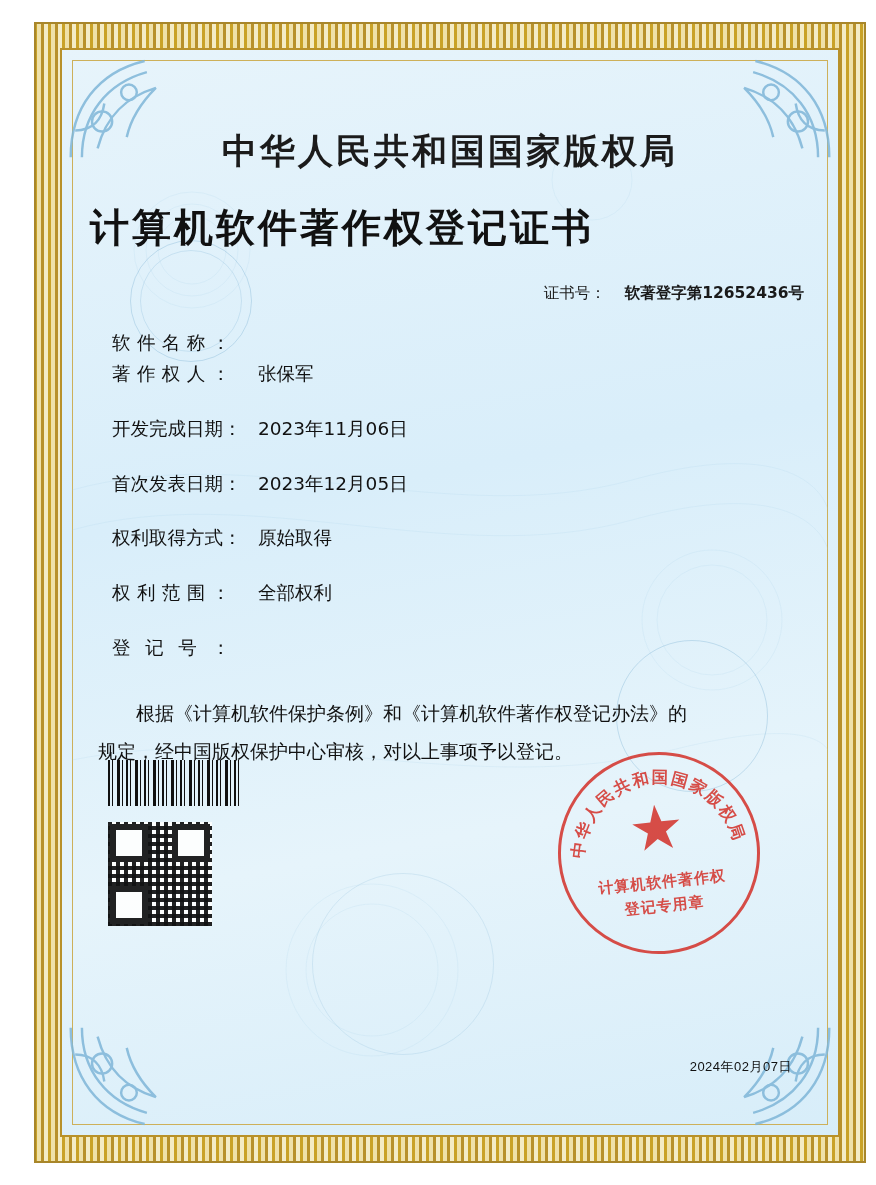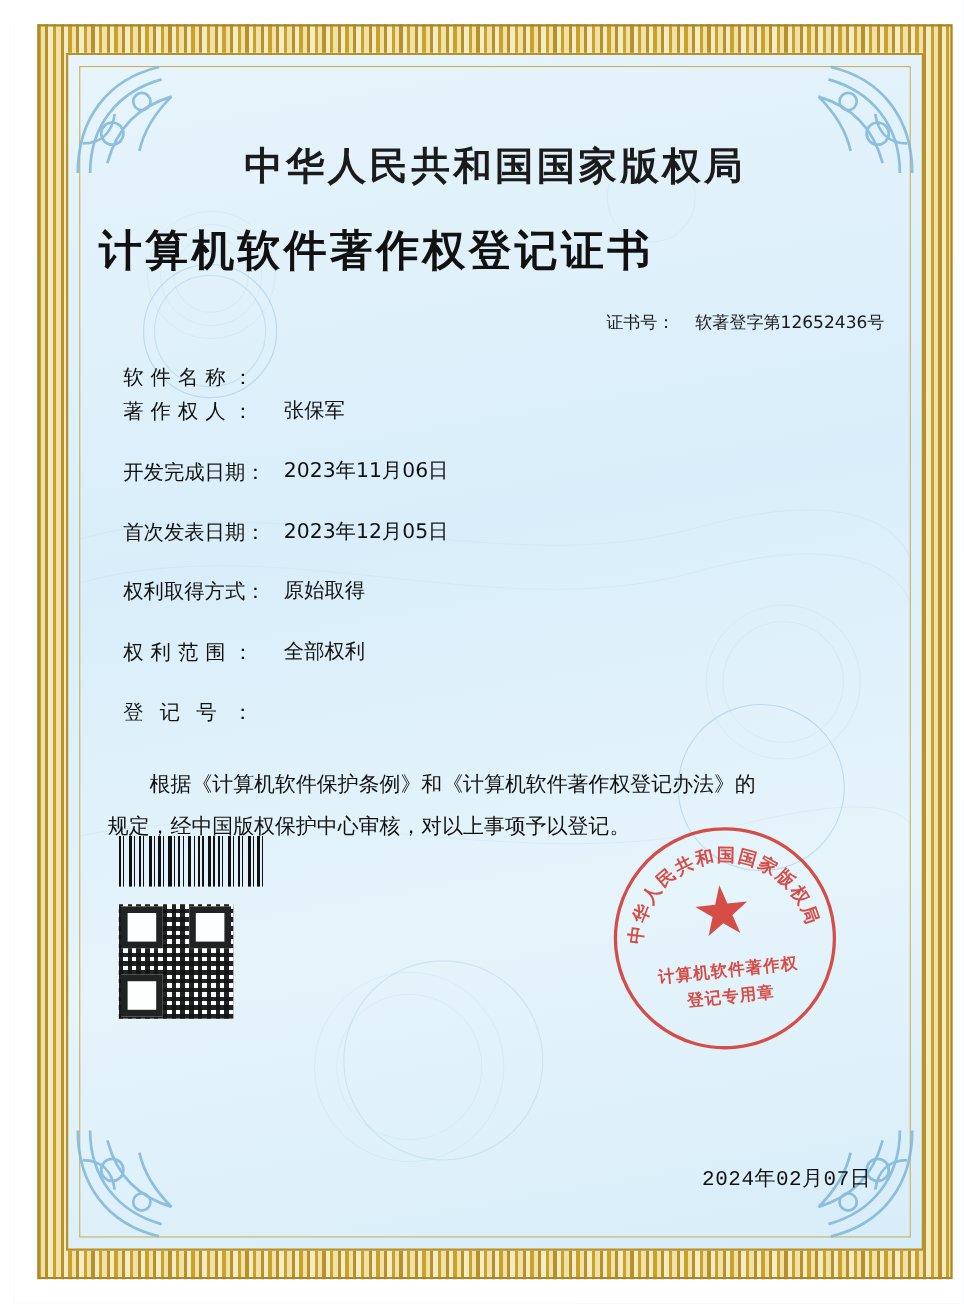--- a/index.html
+++ b/index.html
@@ -117,21 +117,21 @@
 
   .cert-no {
     margin-top: 28px;
     text-align: right;
     font-size: 15.5px;
     color: #1a1a1a;
     padding-right: 6px;
     font-family: "DejaVu Sans", "Liberation Sans", sans-serif;
   }
   .cert-no .label { letter-spacing: 0px; }
-  .cert-no .value { font-weight: normal; margin-left: 14px; }
+  .cert-no .value { font-weight: bold; margin-left: 14px; }
 
   .fields {
     margin-top: 26px;
   }
   .field-row {
     display: flex;
     align-items: flex-start;
     margin-bottom: 6px;
   }
   .field-label {
@@ -263,23 +263,23 @@
     font-weight: bold;
     fill: #d4362f;
     letter-spacing: 2px;
     font-family: "DejaVu Sans", "Liberation Sans", sans-serif;
   }
 
   .issue-date {
     position: absolute;
     right: 18px;
     top: 962px;
-    font-size: 19px;
+    font-size: 13px;
     color: #111;
-    font-family: Liberation Mono, monospace;
+    font-family: Liberation Sans, sans-serif;
     letter-spacing: 0.5px;
   }
 </style>
 </head>
 <body>
 
 <div class="certificate">
   <div class="paper-margin"></div>
 
   <div class="border-outer"></div>

